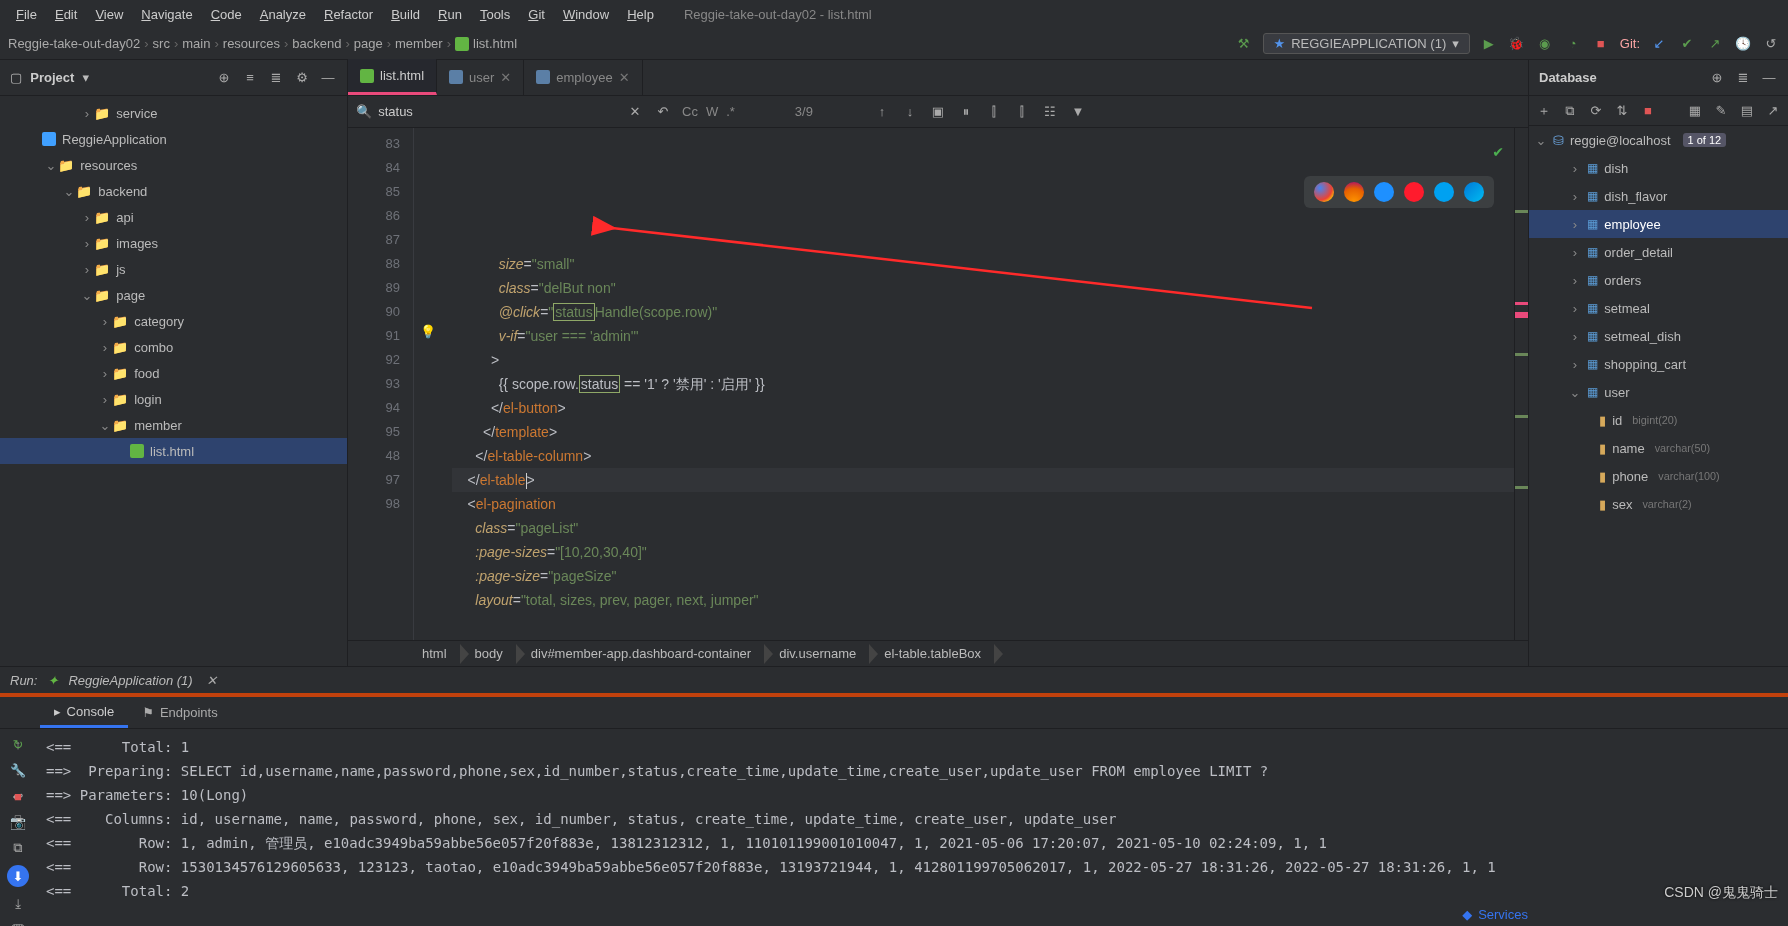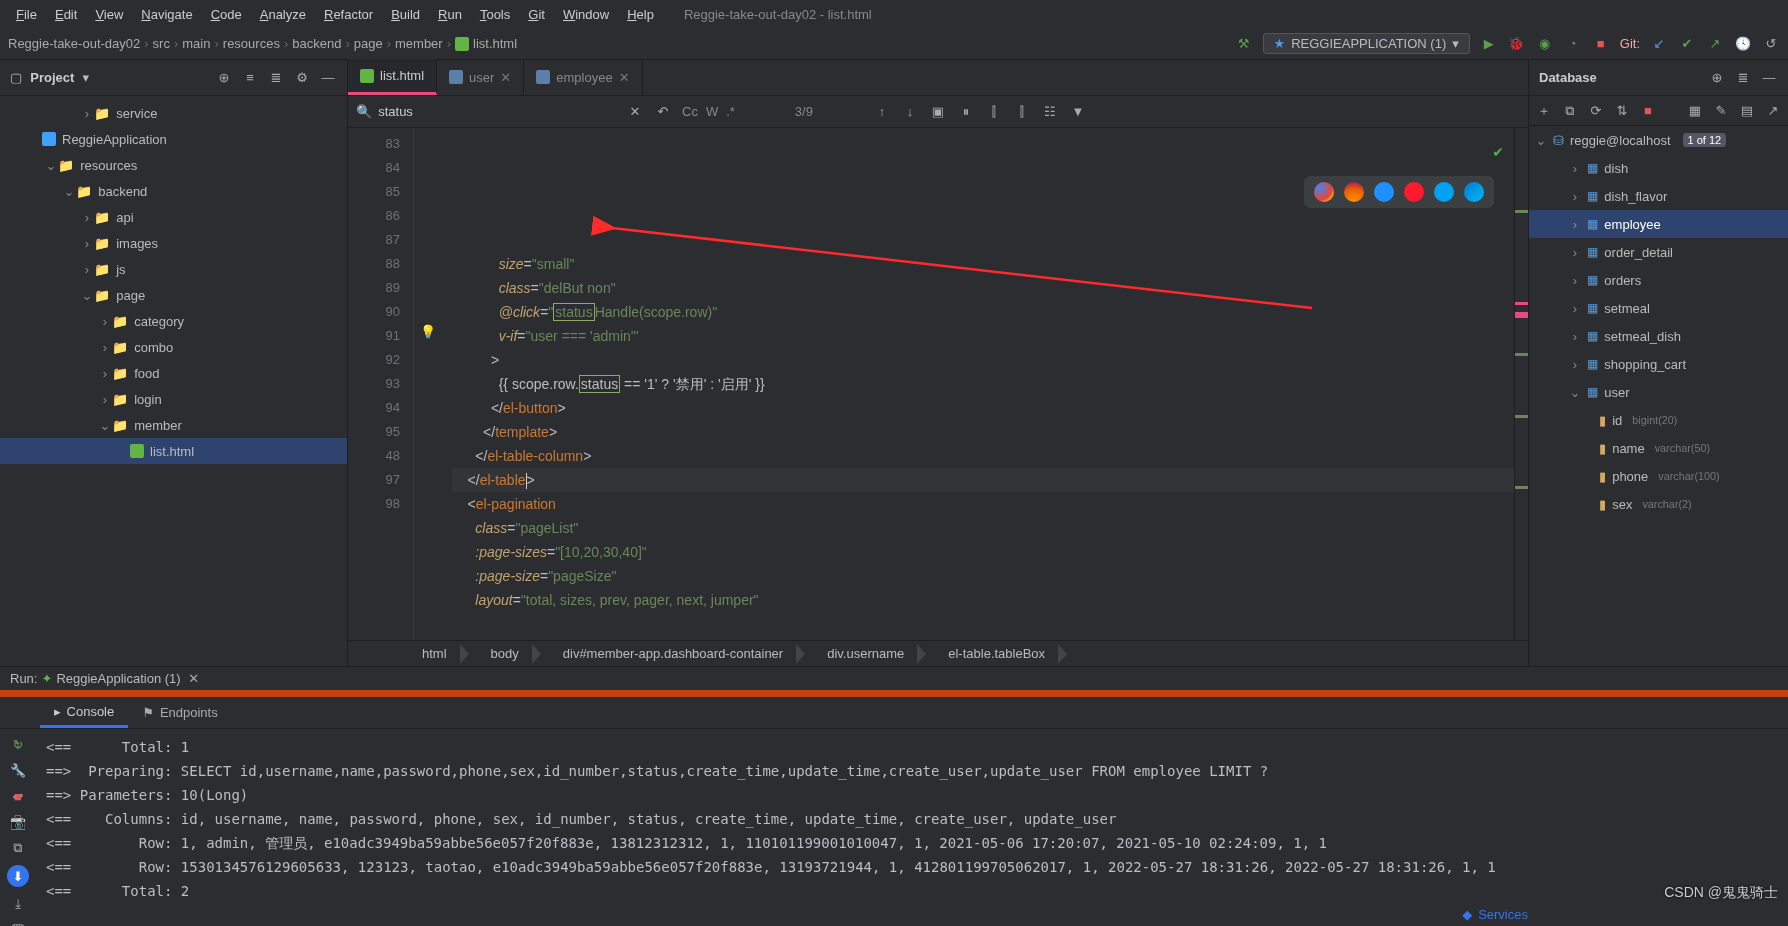--- a/index.html
+++ b/index.html
@@ -54,35 +54,35 @@
 .k-tag { color:#cc7832; }
 .hl-box { border:1px solid #8fa867; padding:0 1px; }
 .caret { display:inline-block; width:1px; height:16px; background:#ccc; vertical-align:middle; }
 .bulb { position:absolute; left:6px; top:calc(4px + 24px*8); color:#f5c518; }
 .browsers { position:absolute; right:20px; top:48px; background:#3c3f41; border-radius:6px; padding:6px 10px; display:flex; gap:10px; }
 .bico { width:20px; height:20px; border-radius:50%; }
 .arrow-svg { position:absolute; pointer-events:none; }
 .checkm { position:absolute; right:10px; top:12px; color:#4caf50; }
 .minimap { width:14px; background:#2b2d30; border-left:1px solid #1e1f22; position:relative; }
 .minimap .mk { position:absolute; right:0; left:0; height:3px; }
-.crumbs2 { height:26px; background:#2b2d30; border-top:1px solid #1e1f22; display:flex; align-items:flex-start; padding-left:60px; gap:16px; }
+.crumbs2 { height:26px; background:#2b2d30; border-top:1px solid #1e1f22; display:flex; align-items:flex-start; padding-left:60px; gap:0; }
 .crumb { padding:0 14px; color:#bbb; height:100%; display:flex; align-items:center; position:relative; }
 .crumb::after { content:""; position:absolute; right:-8px; top:3px; border-left:9px solid #444; border-top:10px solid transparent; border-bottom:10px solid transparent; }
 .db-panel { width:260px; border-left:1px solid #1e1f22; display:flex; flex-direction:column; }
 .db-tools { height:30px; display:flex; align-items:center; padding:0 6px; gap:8px; border-bottom:1px solid #1e1f22; }
 .db-tree { flex:1; overflow:auto; }
 .db-row { display:flex; align-items:center; height:28px; padding:0 6px; cursor:pointer; gap:6px; }
 .db-row.sel { background:#2e436e; color:#fff; }
 .db-row .chev { width:12px; text-align:center; color:#888; }
 .db-row .tico { color:#5b9cd6; font-size:12px; }
 .db-row .cico { color:#d6a95b; }
 .db-row small { color:#777; margin-left:4px; }
 .badge { background:#556; color:#fff; font-size:11px; padding:1px 5px; border-radius:3px; margin-left:6px; }
 .run-panel { position:absolute; left:0; right:0; bottom:0; height:260px; border-top:1px solid #1e1f22; background:#2b2d30; display:flex; flex-direction:column; }
-.run-head { height:30px; display:flex; align-items:center; padding:0 10px; gap:4px; border-bottom:7px solid #c2410c; }
+.run-head { height:30px; display:flex; align-items:center; padding:0 10px; gap:10px; border-bottom:4px solid #c2410c;font-style:italic; }
 .run-tabs { height:32px; display:flex; align-items:center; border-bottom:1px solid #1e1f22; padding-left:40px; }
 .run-tab { padding:0 14px; height:100%; display:flex; align-items:center; gap:6px; cursor:pointer; color:#aaa; }
 .run-tab.active { border-bottom:3px solid #3574f0; color:#ccc; }
 .run-body { flex:1; display:flex; }
 .run-gutter { width:36px; display:flex; flex-direction:column; align-items:center; gap:8px; padding-top:6px; }
 .run-sidegutter { width:36px; display:flex; flex-direction:column; align-items:center; gap:8px; padding-top:6px; position:absolute; left:0; top:62px; }
 .console { flex:1; font-family:Consolas,monospace; font-size:14px; line-height:24px; padding:6px 10px; white-space:pre; overflow:auto; color:#bcbec4; }
 .footer { position:absolute; right:260px; bottom:4px; color:#3574f0; display:flex; align-items:center; gap:6px; }
 .watermark { position:absolute; right:10px; bottom:24px; color:#ccc; font-size:14px; text-shadow:0 0 3px #000; }
 </style>

